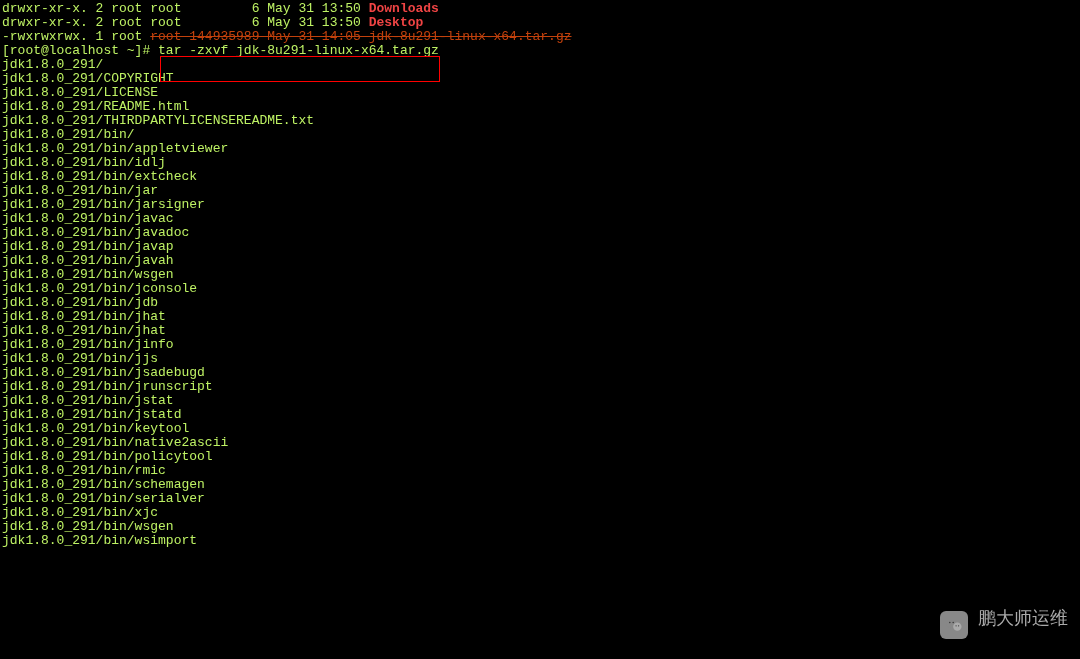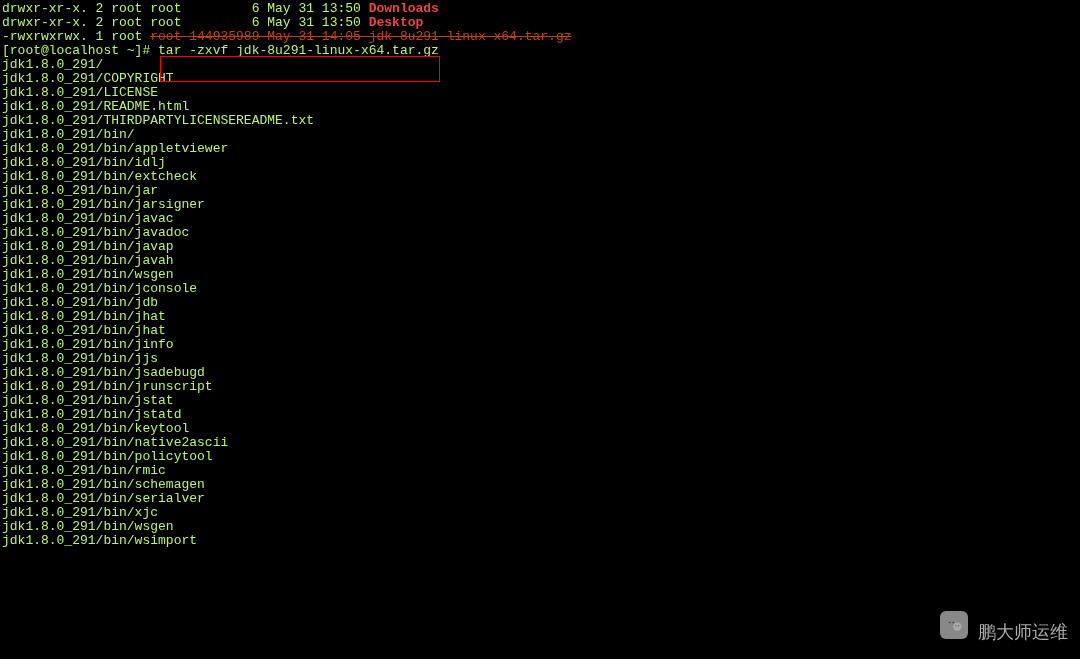--- a/index.html
+++ b/index.html
@@ -37,21 +37,21 @@
     .red-box {
       position: absolute;
       border: 1px solid #ff0000;
       pointer-events: none;
     }
     .watermark {
       position: absolute;
       right: 12px;
       bottom: 20px;
       display: flex;
-      align-items: flex-end;
+      align-items: flex-start;
       gap: 10px;
       color: #aaa;
       font-size: 18px;
       font-family: "Microsoft YaHei", sans-serif;
     }
     .watermark-icon {
       width: 28px;
       height: 28px;
       background: #888;
       border-radius: 6px;

